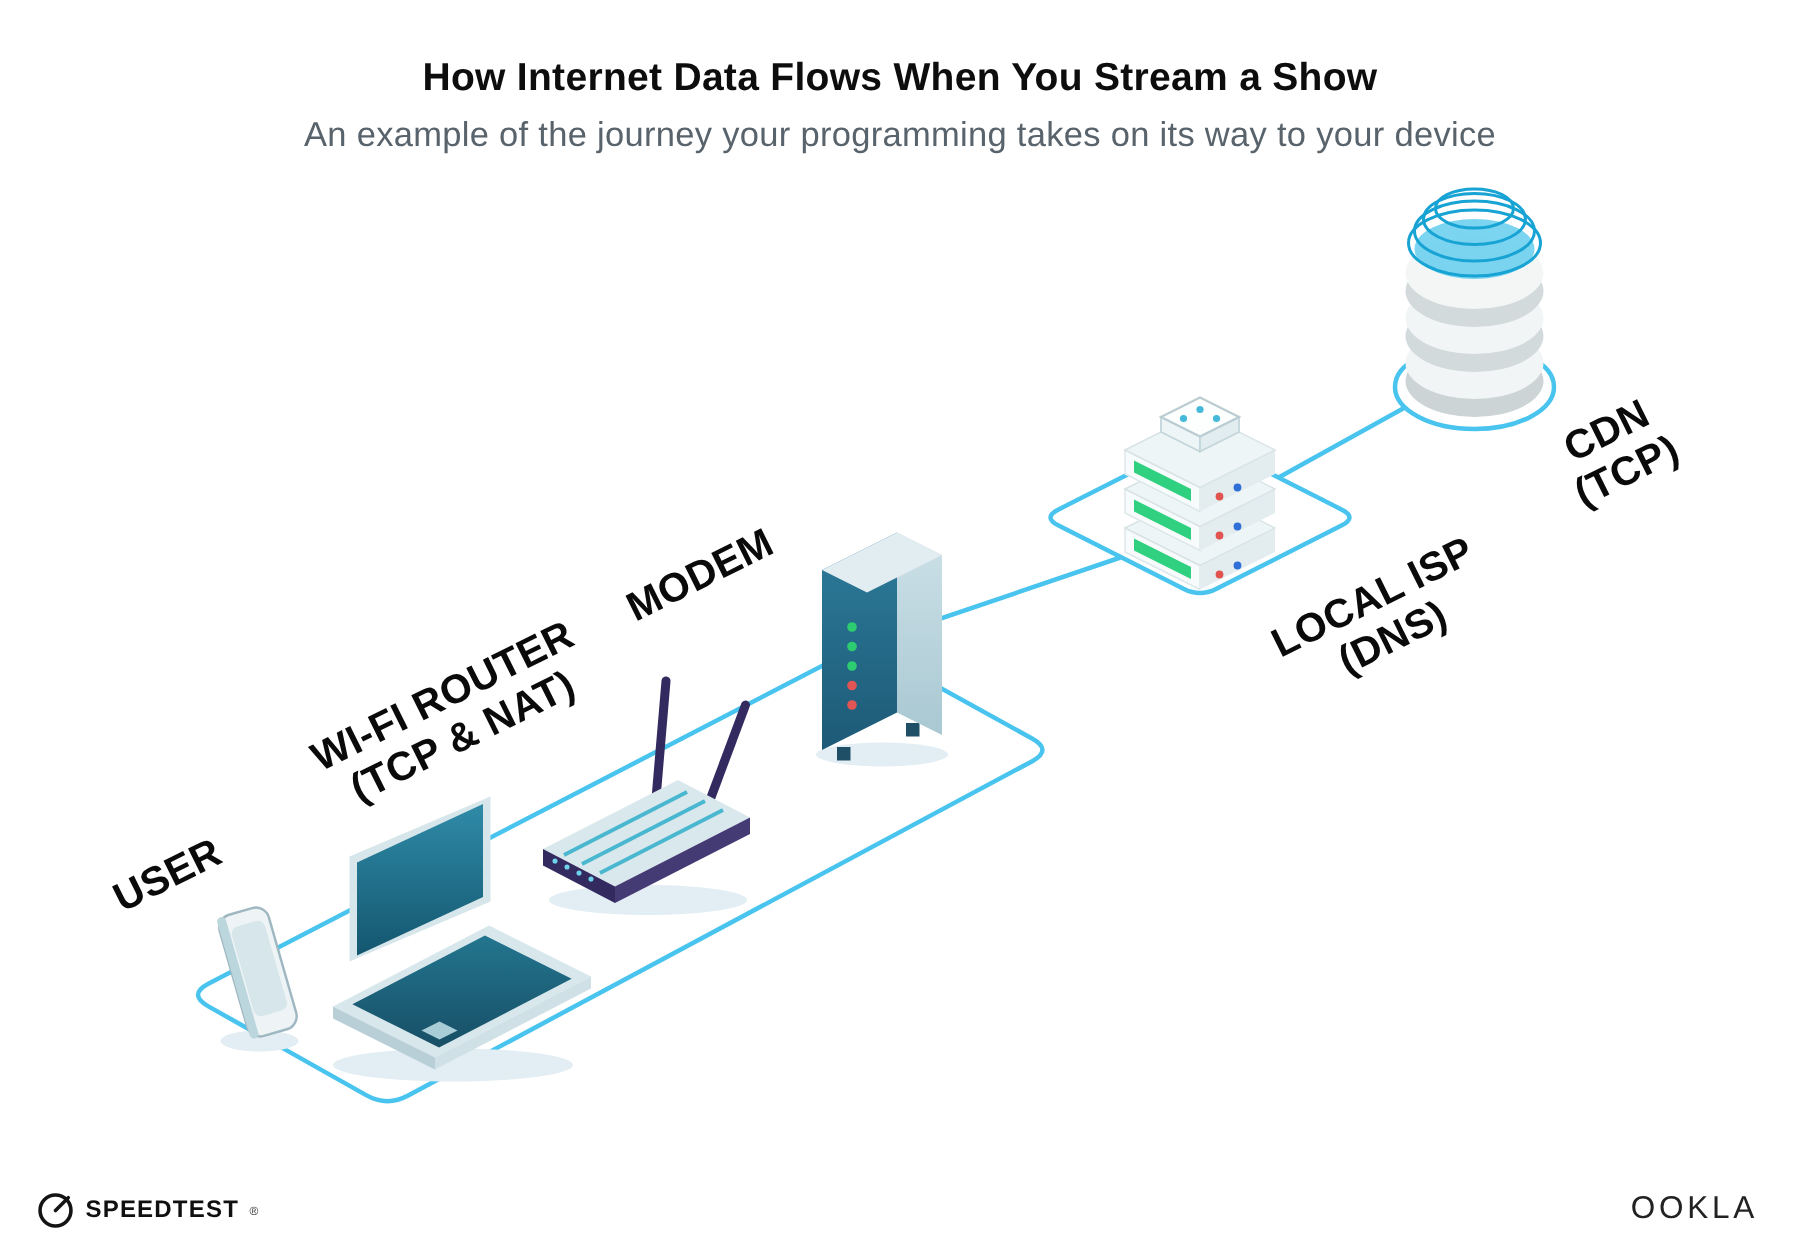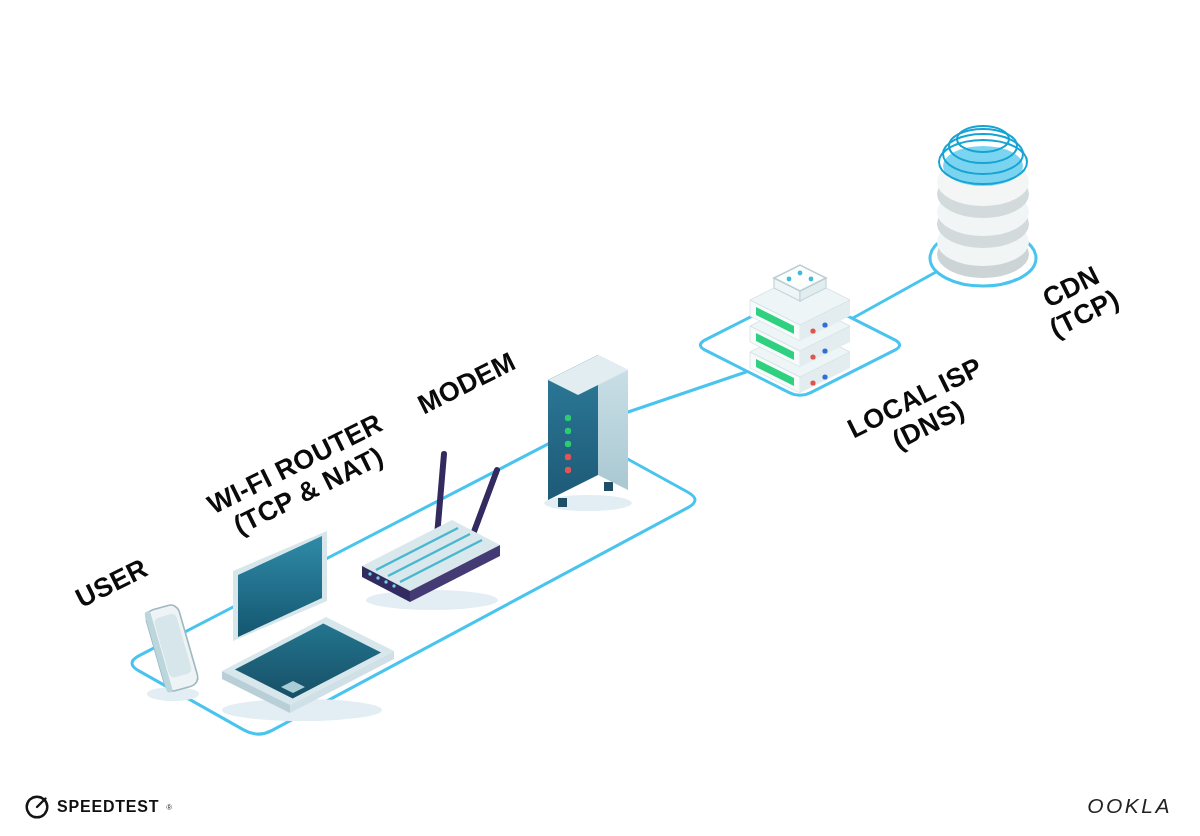--- a/index.html
+++ b/index.html
@@ -11,29 +11,31 @@
   .title   { font-size:26px; font-weight:700; color:#0d0d0d; letter-spacing:.2px; }
   .subtitle{ margin-top:9px; font-size:23px; font-weight:400; color:#58636c; letter-spacing:.2px; }
   .scene { position:absolute; left:0; top:0; width:1200px; height:836px; }
   .node-label {
     position:absolute; text-align:center; font-weight:700; font-size:27px;
     color:#0a0a0a; line-height:1.1; white-space:nowrap; letter-spacing:.3px;
     transform:translate(-50%,-50%) rotate(-26.5deg);
   }
   .node-label span { display:block; }
   .footer-left  { position:absolute; left:24px;  bottom:16px; display:flex; align-items:center; gap:7px; }
-  .footer-right { position:absolute; right:28px; bottom:18px;font-style:italic; }
+  .footer-right { position:absolute; right:28px; bottom:18px; }
   .speedtest-word { font-size:16px; font-weight:700; color:#101010; letter-spacing:.8px; }
   .speedtest-mark { font-size:8px; color:#333; vertical-align:top; }
   .ookla-word { font-size:21px; font-weight:500; color:#222; letter-spacing:2.5px; }
 </style>
 </head>
 <body>
 
 <div class="header">
+  <div class="title">How Internet Data Flows When You Stream a Show</div>
+  <div class="subtitle">An example of the journey your programming takes on its way to your device</div>
 </div>
 
 <svg class="scene" viewBox="0 0 1200 836">
   <defs>
     <linearGradient id="gScreen" x1="0" y1="0" x2="0" y2="1">
       <stop offset="0" stop-color="#2f8ba8"></stop>
         <stop offset="1" stop-color="#14566f"></stop>
     </linearGradient>
     <linearGradient id="gDeck" x1="0" y1="0" x2="0" y2="1">
       <stop offset="0" stop-color="#23758f"></stop>

